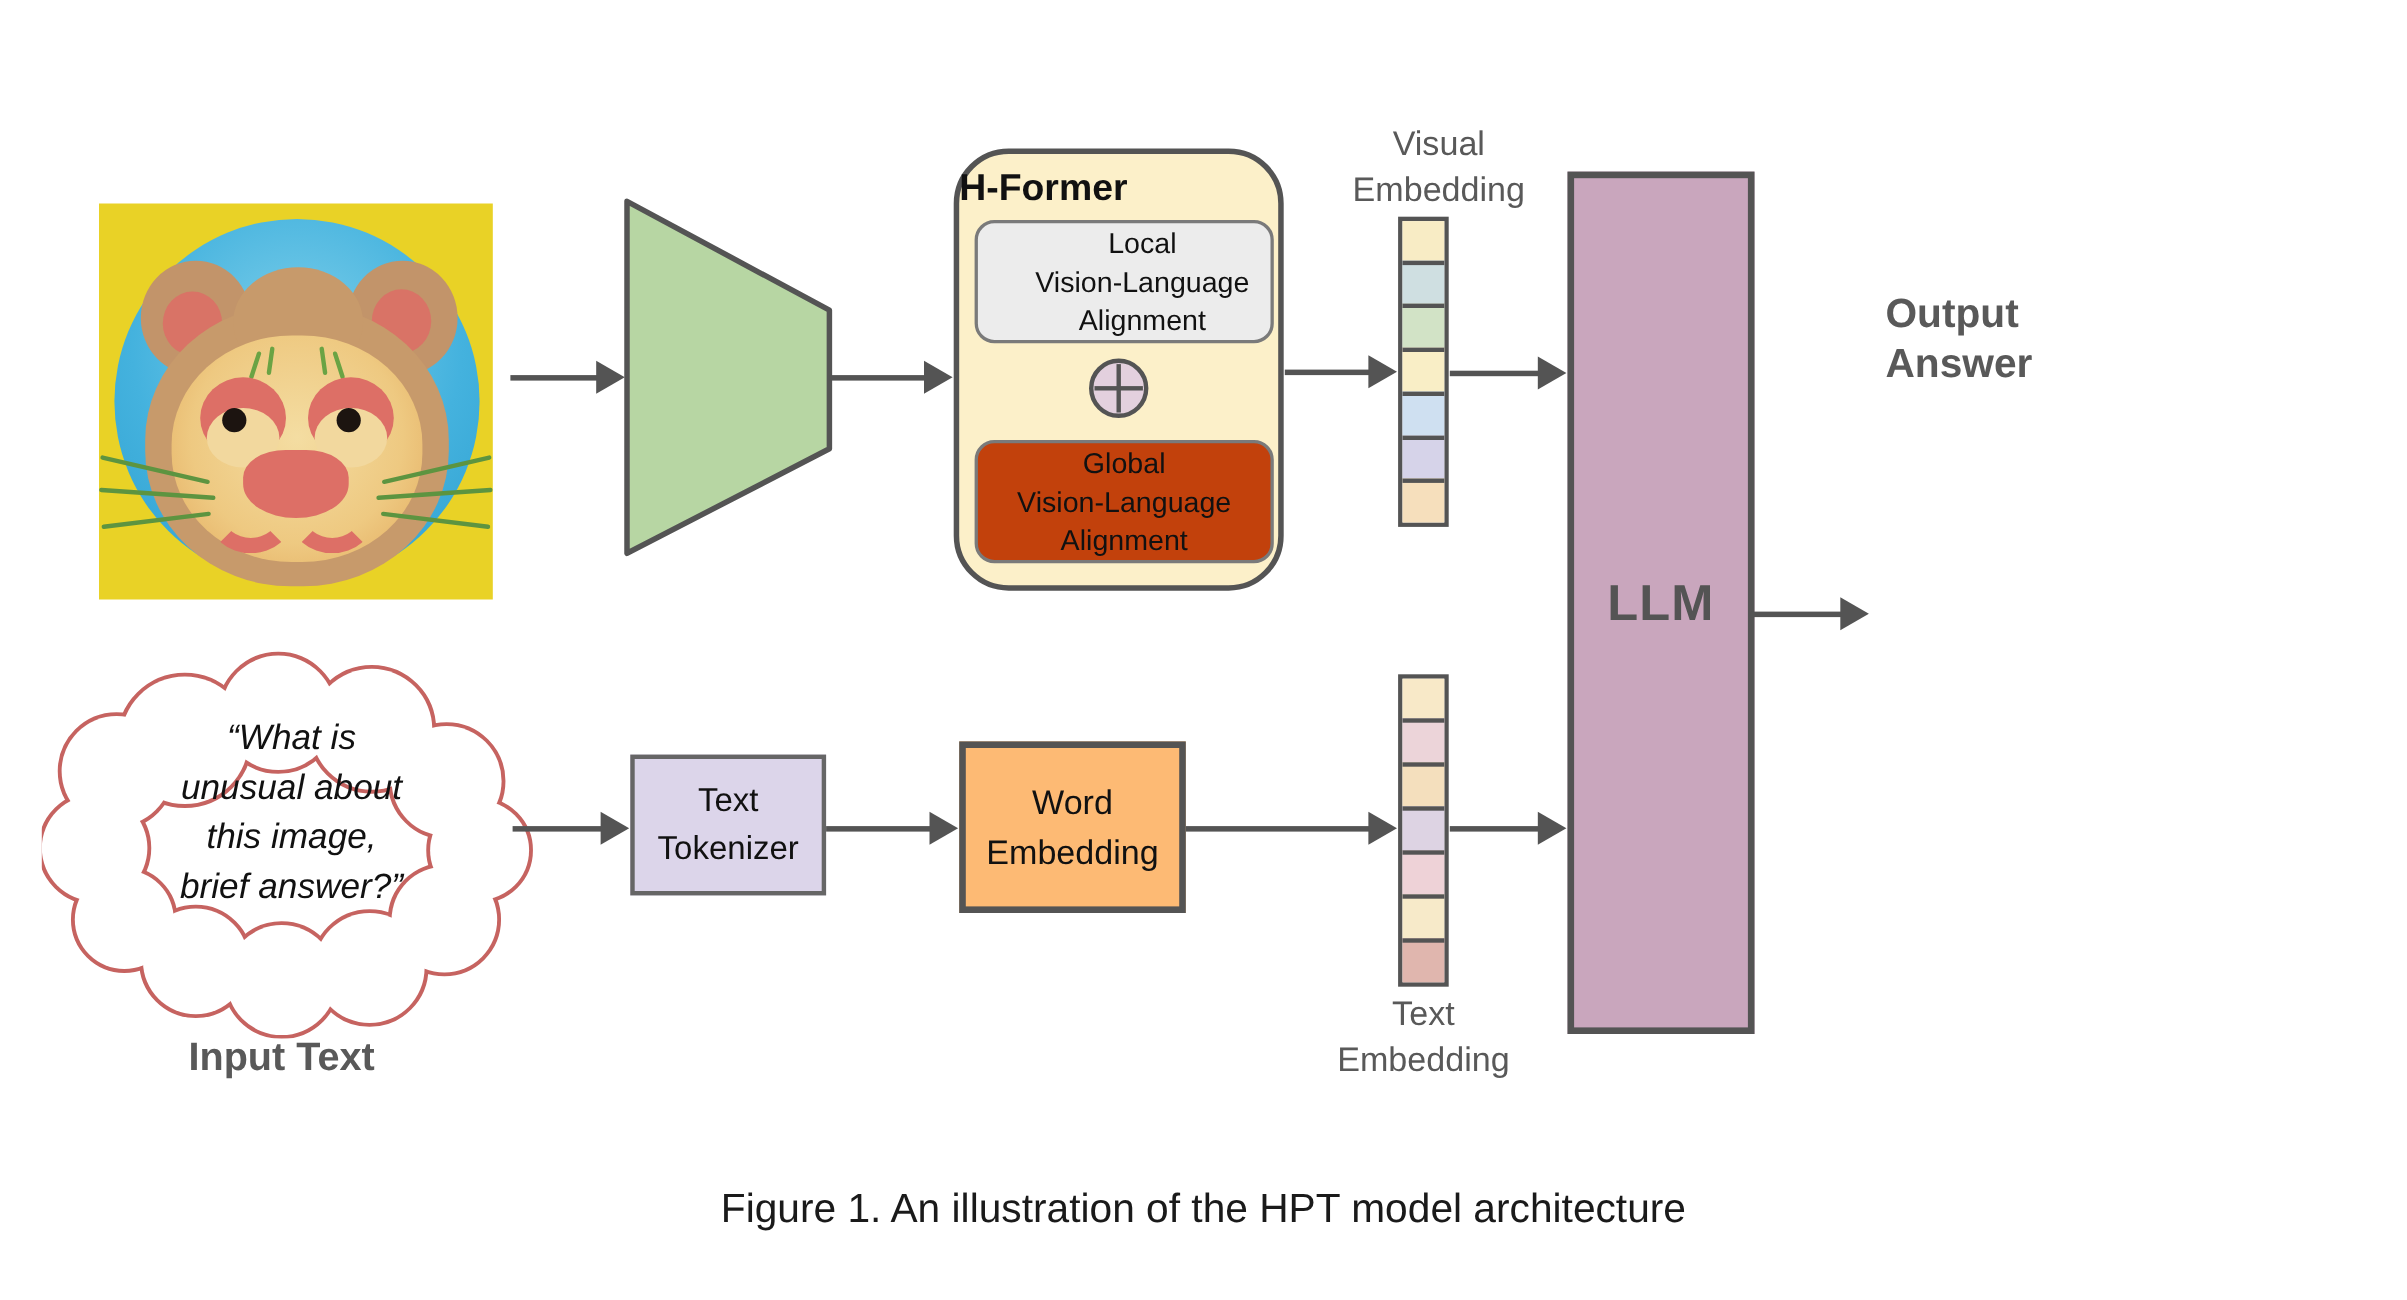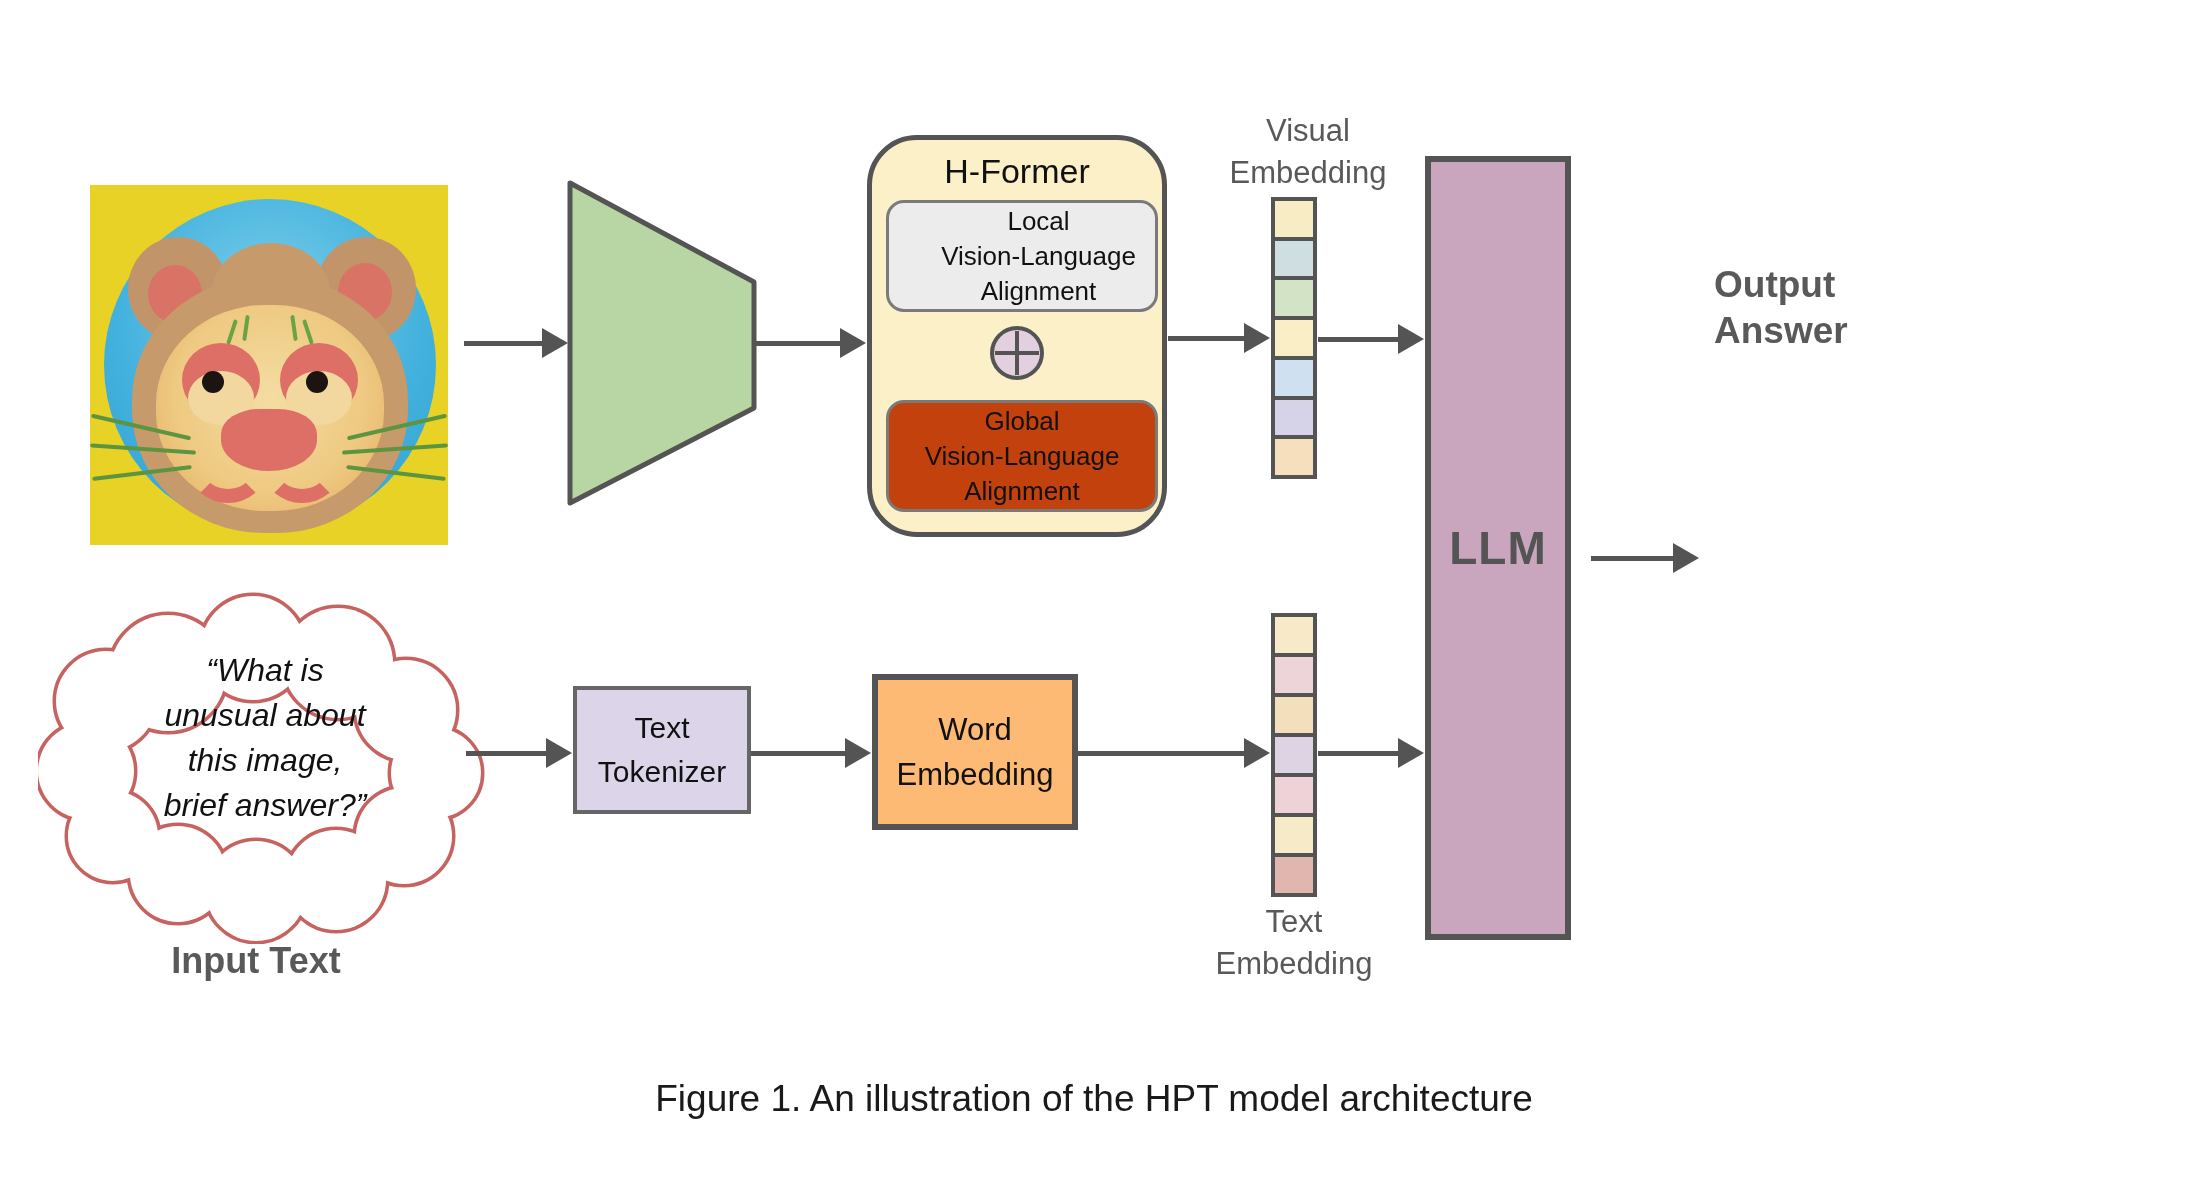--- a/index.html
+++ b/index.html
@@ -39,38 +39,38 @@
   .chive { position: absolute; width: 4px; height: 26px; background: #6aa344; border-radius: 2px; }
 
   
   .enc-svg { position: absolute; left: 566px; top: 179px; }
   .enc-label { position: absolute; left: 576px; top: 288px; width: 170px; text-align: center;
                font-size: 31px; line-height: 44px; color: #111; }
 
   
   .hformer { position: absolute; left: 867px; top: 135px; width: 300px; height: 402px;
              background: #fcf0c9; border: 5px solid #545454; border-radius: 50px; }
-  .hformer-title { text-align: center; margin-top: 12px; font-size: 34px; font-weight: normal; color: #111; }
+  .hformer-title { margin-top: 12px; font-size: 34px; font-weight: bold; color: #111; }
   .align-box { position: absolute; left: 14px; width: 272px; height: 112px; background: #ececec;
                border: 3px solid #7a7a7a; border-radius: 18px; display: flex; align-items: center; justify-content: center;
                text-align: center; font-size: 26px; line-height: 35px; color: #111; }
   .plus-circle { position: absolute; left: 118px; top: 186px; width: 54px; height: 54px; border-radius: 50%;
                  background: #e3d0de; border: 4px solid #545454; }
   .plus-circle .bar-h { position: absolute; left: 1px; right: 1px; top: 21px; height: 4px; background: #545454; }
   .plus-circle .bar-v { position: absolute; top: 1px; bottom: 1px; left: 21px; width: 4px; background: #545454; }
 
   
   .emb-col { position: absolute; left: 1271px; width: 46px; border: 4px solid #545454;
              display: flex; flex-direction: column; background: #fff; }
   .emb-col .cell { flex: 1; border-top: 4px solid #545454; }
   .emb-col .cell:first-child { border-top: none; }
   .emb-label { position: absolute; text-align: center; font-size: 31px; line-height: 42px; color: #595959; }
 
   
-  .llm { position: absolute; left: 1425px; top: 156px; width: 146px; height: 784px;
+  .llm { position: absolute; left: 1425px; top: 156px; width: 170px; height: 784px;
          background: #c9a6bd; border: 6px solid #545454; display: flex; align-items: center; justify-content: center; }
   .llm-label { font-size: 46px; font-weight: bold; color: #545454; letter-spacing: 1px; }
 
   
   .out-label { position: absolute; left: 1714px; top: 262px; font-size: 37px; line-height: 46px; }
   .bubble { position: absolute; left: 1700px; top: 364px; width: 412px; height: 390px;
             background: #ffffff; border: 4px solid #6b6b6b; border-radius: 64px; }
   .bubble-text { position: absolute; left: 46px; top: 40px; right: 14px;
                  font-size: 31px; line-height: 39px; font-style: italic; color: #111; }
 

